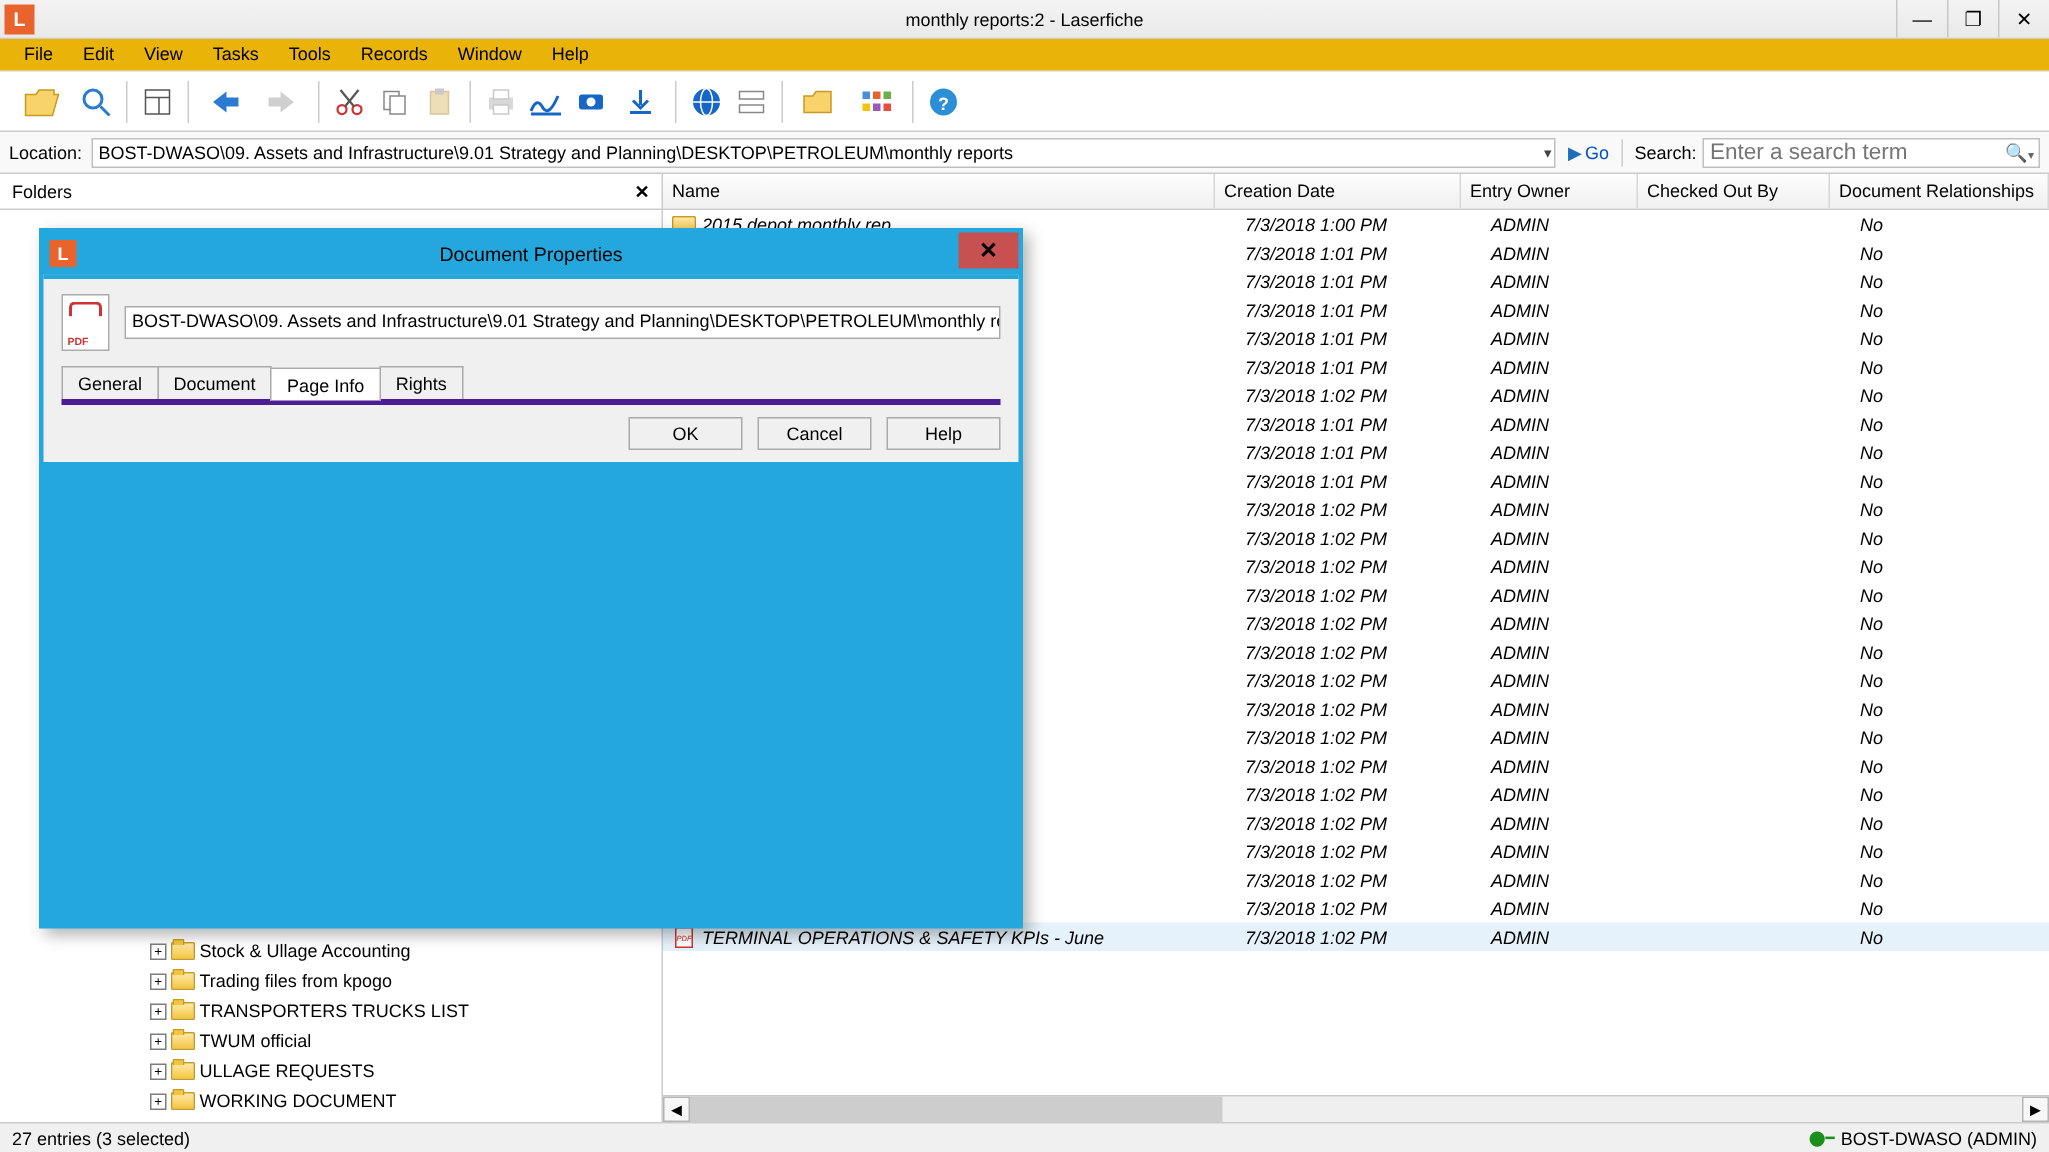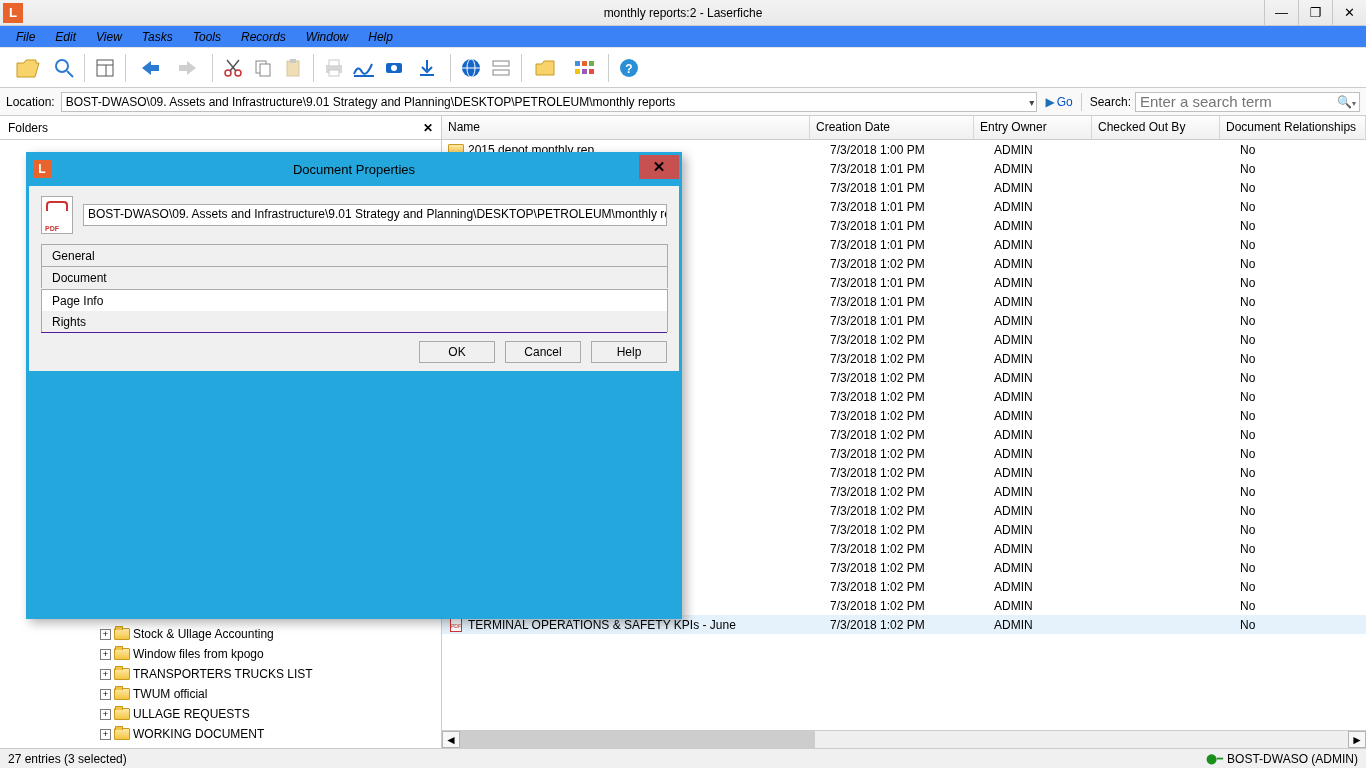--- a/index.html
+++ b/index.html
@@ -6,21 +6,21 @@
 body { width: 1366px; height: 768px; background: #fff; overflow: hidden; position: relative; }
 
 
 .titlebar { height: 26px; background: linear-gradient(#f3f3f3,#e9e9e9); display: flex; align-items: center; border-bottom: 1px solid #ccc; position: relative; }
 .titlebar .logo { width: 20px; height: 20px; background: #e8642c; margin-left: 3px; display:flex; align-items:center; justify-content:center; color:#fff; font-weight:bold; font-size:13px; }
 .titlebar .ttl { position:absolute; left:0; right:0; text-align:center; font-size:12px; color:#000; pointer-events:none;}
 .titlebar .winctrls { position:absolute; right:0; top:0; height:100%; display:flex; }
 .titlebar .winctrls div { width:34px; height:100%; display:flex; align-items:center; justify-content:center; border-left:1px solid #c7c7c7; cursor:pointer; font-size:13px;}
 
 
-.menubar { height: 22px; background:#3b82f6; display:flex; align-items:flex-end; padding:0 6px; border-bottom:1px solid #e5e5e5;font-style:italic;}
+.menubar { height: 22px; background:#eab308; display:flex; align-items:flex-start; padding:0 6px; border-bottom:1px solid #e5e5e5;}
 .menubar span { padding:3px 10px; cursor:pointer; font-size:12px; }
 
 
 .toolbar { height: 40px; background:#fff; display:flex; align-items:center; padding:4px 8px; gap:2px; border-bottom:1px solid #ccc;}
 .tool { width:28px; height:30px; display:flex; align-items:center; justify-content:center; cursor:pointer; border-radius:2px;}
 .tsep { width:1px; height:28px; background:#ccc; margin:0 4px;}
 .tool svg, .tool span { pointer-events:none; }
 
 
 .locationbar { height:28px; background:#f9f9f9; display:flex; align-items:center; padding:0 6px; border-bottom:1px solid #ccc;}
@@ -47,21 +47,21 @@
 
 
 .list-pane { flex:1; display:flex; flex-direction:column;}
 .list-header { height:24px; display:flex; border-bottom:1px solid #ccc; background:linear-gradient(#fdfdfd,#f0f0f0);}
 .list-header div { border-right:1px solid #d7d7d7; padding:4px 6px; font-size:12px; cursor:pointer;}
 .col-name { width:368px;}
 .col-cdate { width:164px;}
 .col-owner { width:118px;}
 .col-chk { width:128px;}
 .col-rel { flex:1;}
-.list-body { flex:1; overflow:hidden; position:relative;}
+.list-body { flex:1; overflow:hidden; position:relative;font-style:italic;}
 .row { height:19px; display:flex; align-items:center; font-size:12px; padding-left:6px;}
 .row.sel { background:#e5f1fb;}
 .row .ico { width:16px; height:14px; margin-right:4px; display:flex; align-items:center; justify-content:center;}
 .row .fld { width:16px; height:12px; background:linear-gradient(#ffe9a6,#f4c542); border:1px solid #c79b20; border-radius:1px;}
 .row .pdf { width:12px; height:14px; background:#fff; border:1px solid #c33; position:relative;}
 .row .pdf::after { content:"PDF"; position:absolute; font-size:5px; color:#c33; left:0; top:4px;}
 .cell-name { width:362px; overflow:hidden; text-overflow:ellipsis; white-space:nowrap;}
 .cell-cdate { width:164px;}
 .cell-owner { width:118px;}
 .cell-chk { width:128px;}
@@ -83,21 +83,21 @@
 .dlg-title .dlogo { width:18px; height:18px; background:#e8642c; color:#fff; display:flex; align-items:center; justify-content:center; font-weight:bold; font-size:12px; margin-right:8px;}
 .dlg-title .dtxt { position:absolute; left:0; right:0; text-align:center; font-size:13px; pointer-events:none;}
 .dlg-title .dclose { position:absolute; right:0; top:0; width:40px; height:24px; background:#c75050; color:#000; display:flex; align-items:center; justify-content:center; font-size:15px; cursor:pointer; font-weight:bold;}
 .dlg-body { flex:1; background:#f0f0f0; padding:10px 12px 8px 12px; display:flex; flex-direction:column; border-top:3px solid #24a7dd;}
 .dlg-toprow { display:flex; align-items:center; gap:10px; margin-bottom:10px;}
 .pdf-ico { width:32px; height:38px; background:#fff; border:1px solid #aaa; position:relative; flex:0 0 32px;}
 .pdf-ico::after { content:"PDF"; position:absolute; bottom:1px; left:3px; font-size:7px; color:#c33; font-weight:bold;}
 .pdf-ico::before { content:""; position:absolute; left:4px; right:4px; top:4px; height:8px; border:2px solid #c33; border-radius:4px 4px 0 0; border-bottom:none;}
 .dlg-path { flex:1; background:#fff; border:1px solid #aaa; height:22px; padding:2px 4px; font-size:12px; overflow:hidden; white-space:nowrap;}
 
-.tabs { display:flex; border-bottom:1px solid #4c1d95;flex-direction:column;}
+.tabs { display:flex; border-bottom:4px solid #4c1d95;}
 .tab { padding:4px 10px 3px 10px; border:1px solid #aaa; border-bottom:none; background:#f0f0f0; margin-right:-1px; cursor:pointer; font-size:12px;}
 .tab.active { background:#fff; position:relative; top:1px;}
 
 .tab-content { flex:1; background:#fff; border:1px solid #aaa; border-top:none; padding:10px; font-size:12px;}
 
 .dlg-btns { display:flex; justify-content:flex-end; gap:10px; padding:8px 0 0 0;}
 .dlg-btns button { width:76px; height:22px; background:#f0f0f0; border:1px solid #aaa; font-size:12px; cursor:pointer;}
 
 
 .ic-folder-open { width:26px; height:22px;}
@@ -272,21 +272,21 @@
 
       <div style="height:480px;"></div>
     <div class="treeitem">
           <span class="pm">+</span>
           <span class="fld"></span>
           <span>Stock &amp; Ullage Accounting</span>
         </div>
         <div class="treeitem">
           <span class="pm">+</span>
           <span class="fld"></span>
-          <span>Window files from kpogo</span>
+          <span>Trading files from kpogo</span>
         </div>
         <div class="treeitem">
           <span class="pm">+</span>
           <span class="fld"></span>
           <span>TRANSPORTERS TRUCKS LIST</span>
         </div>
         <div class="treeitem">
           <span class="pm">+</span>
           <span class="fld"></span>
           <span>TWUM official</span>

